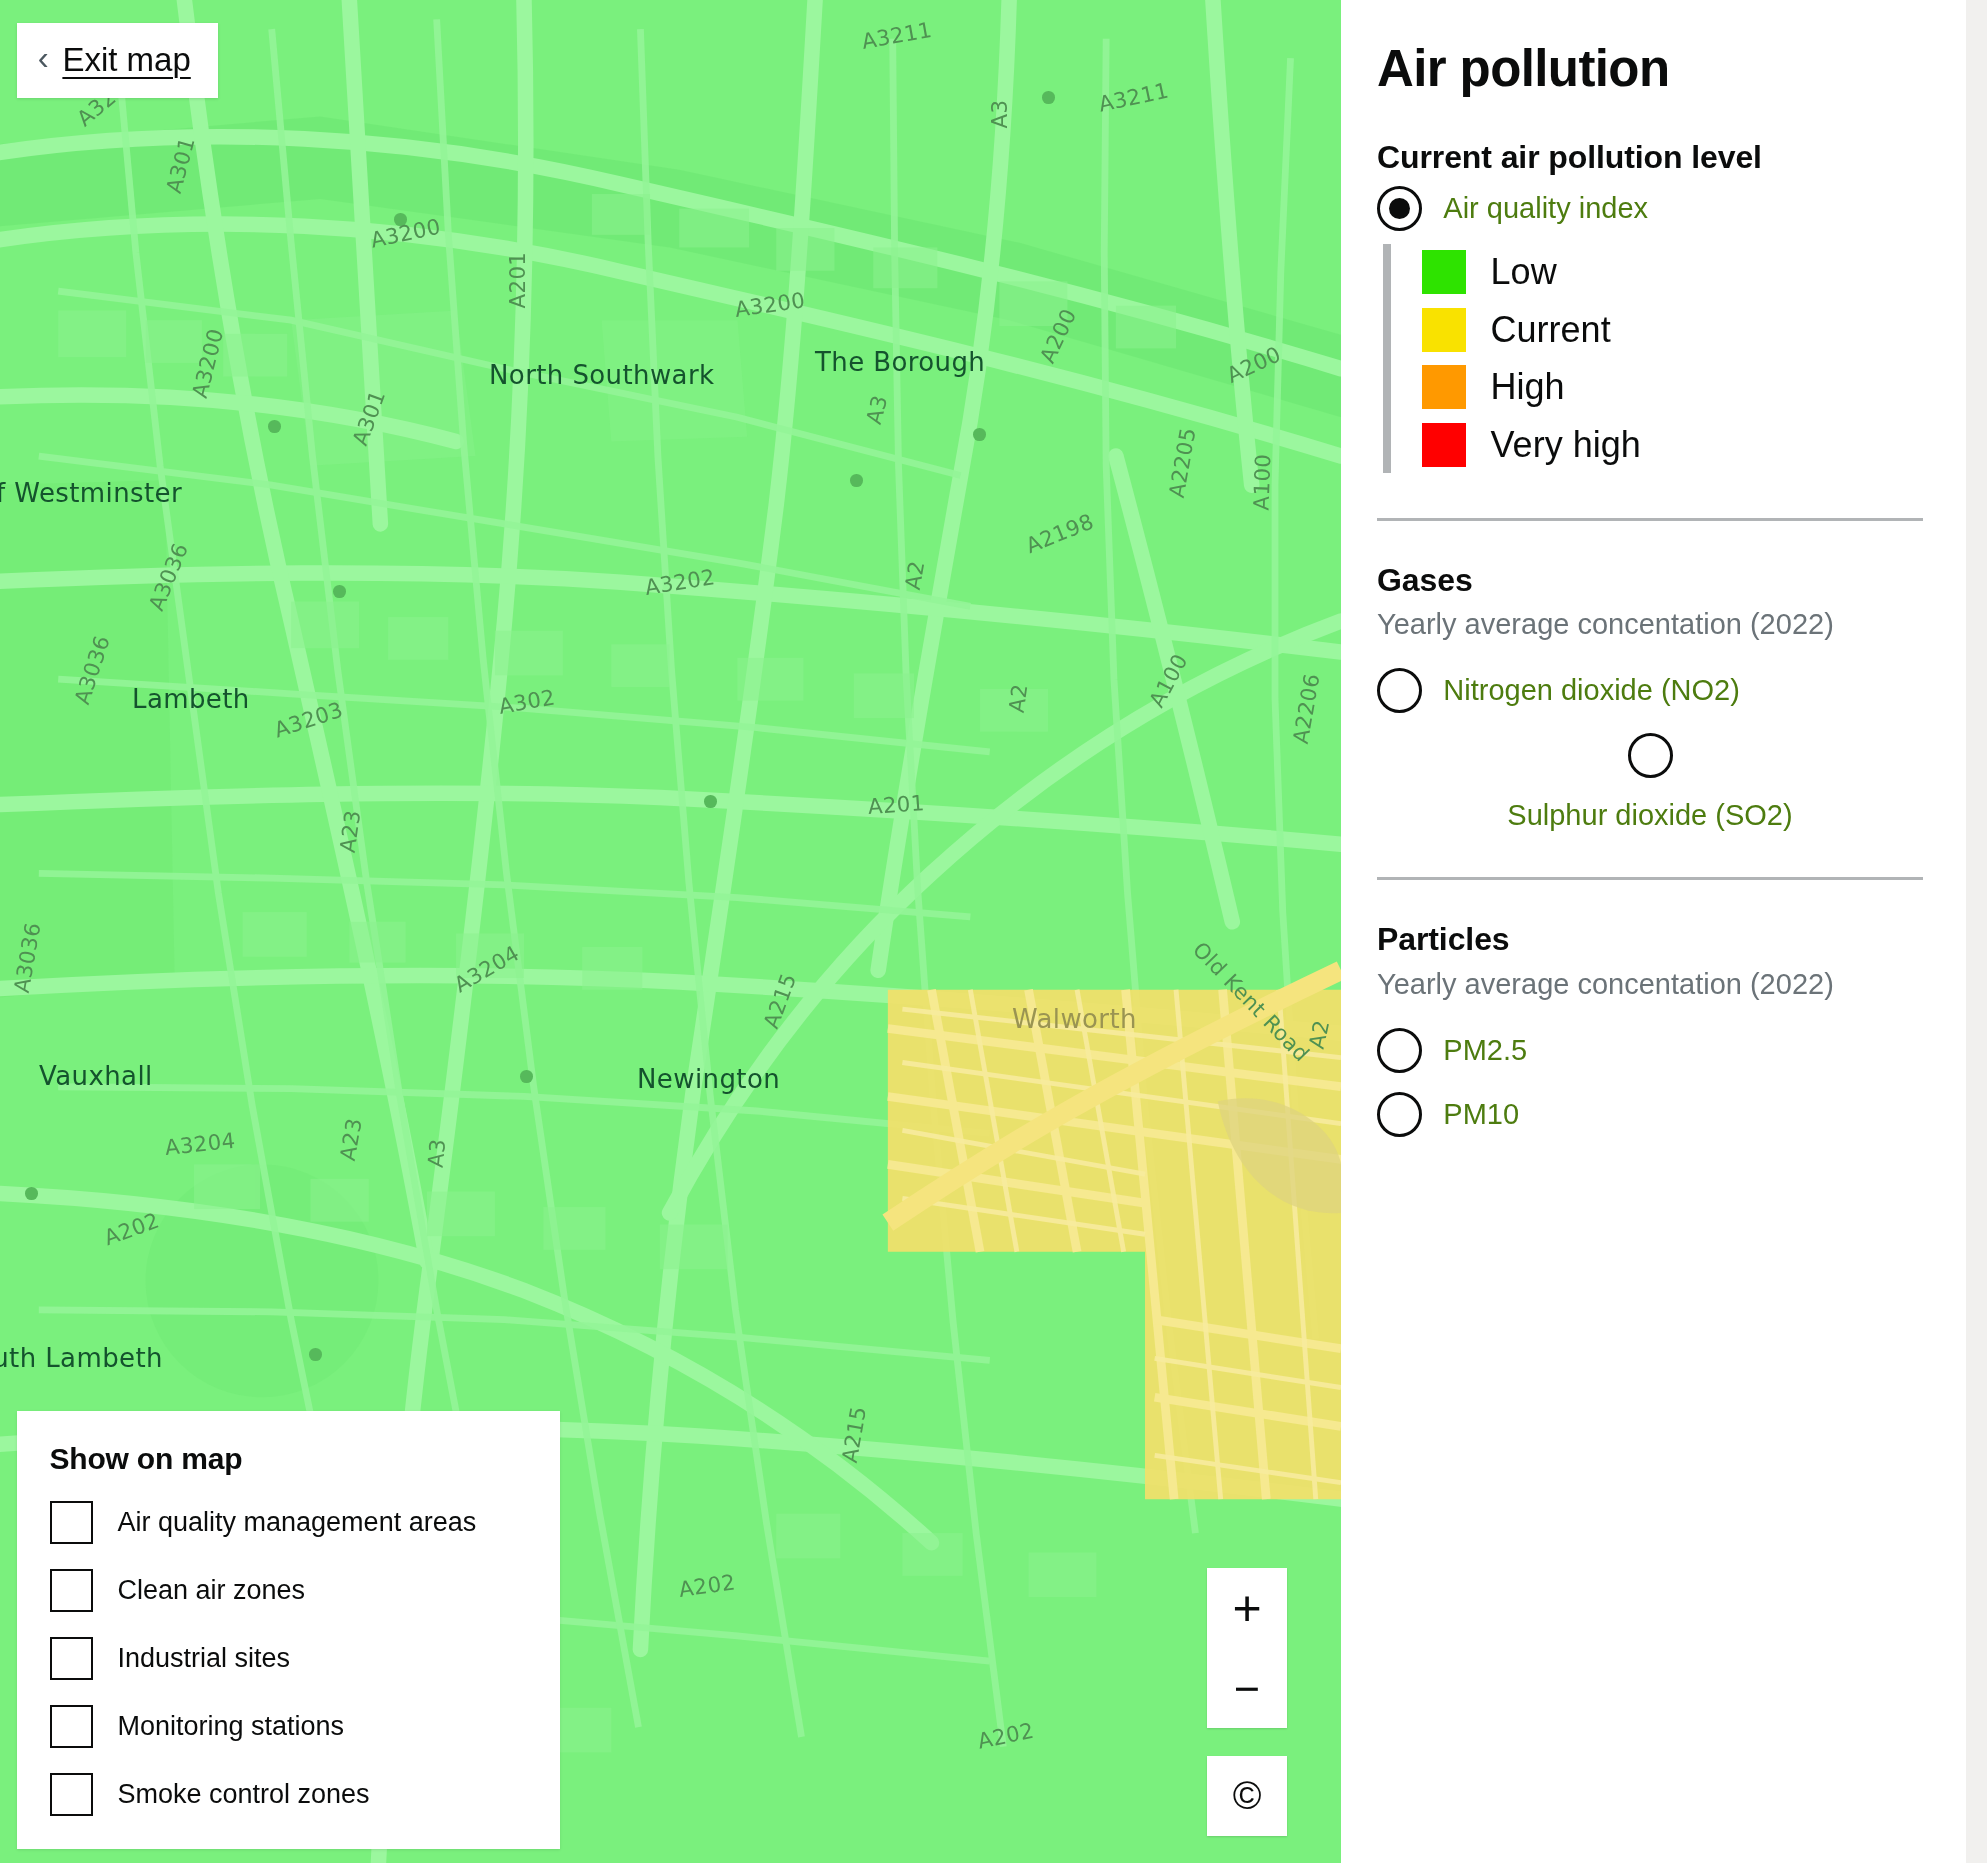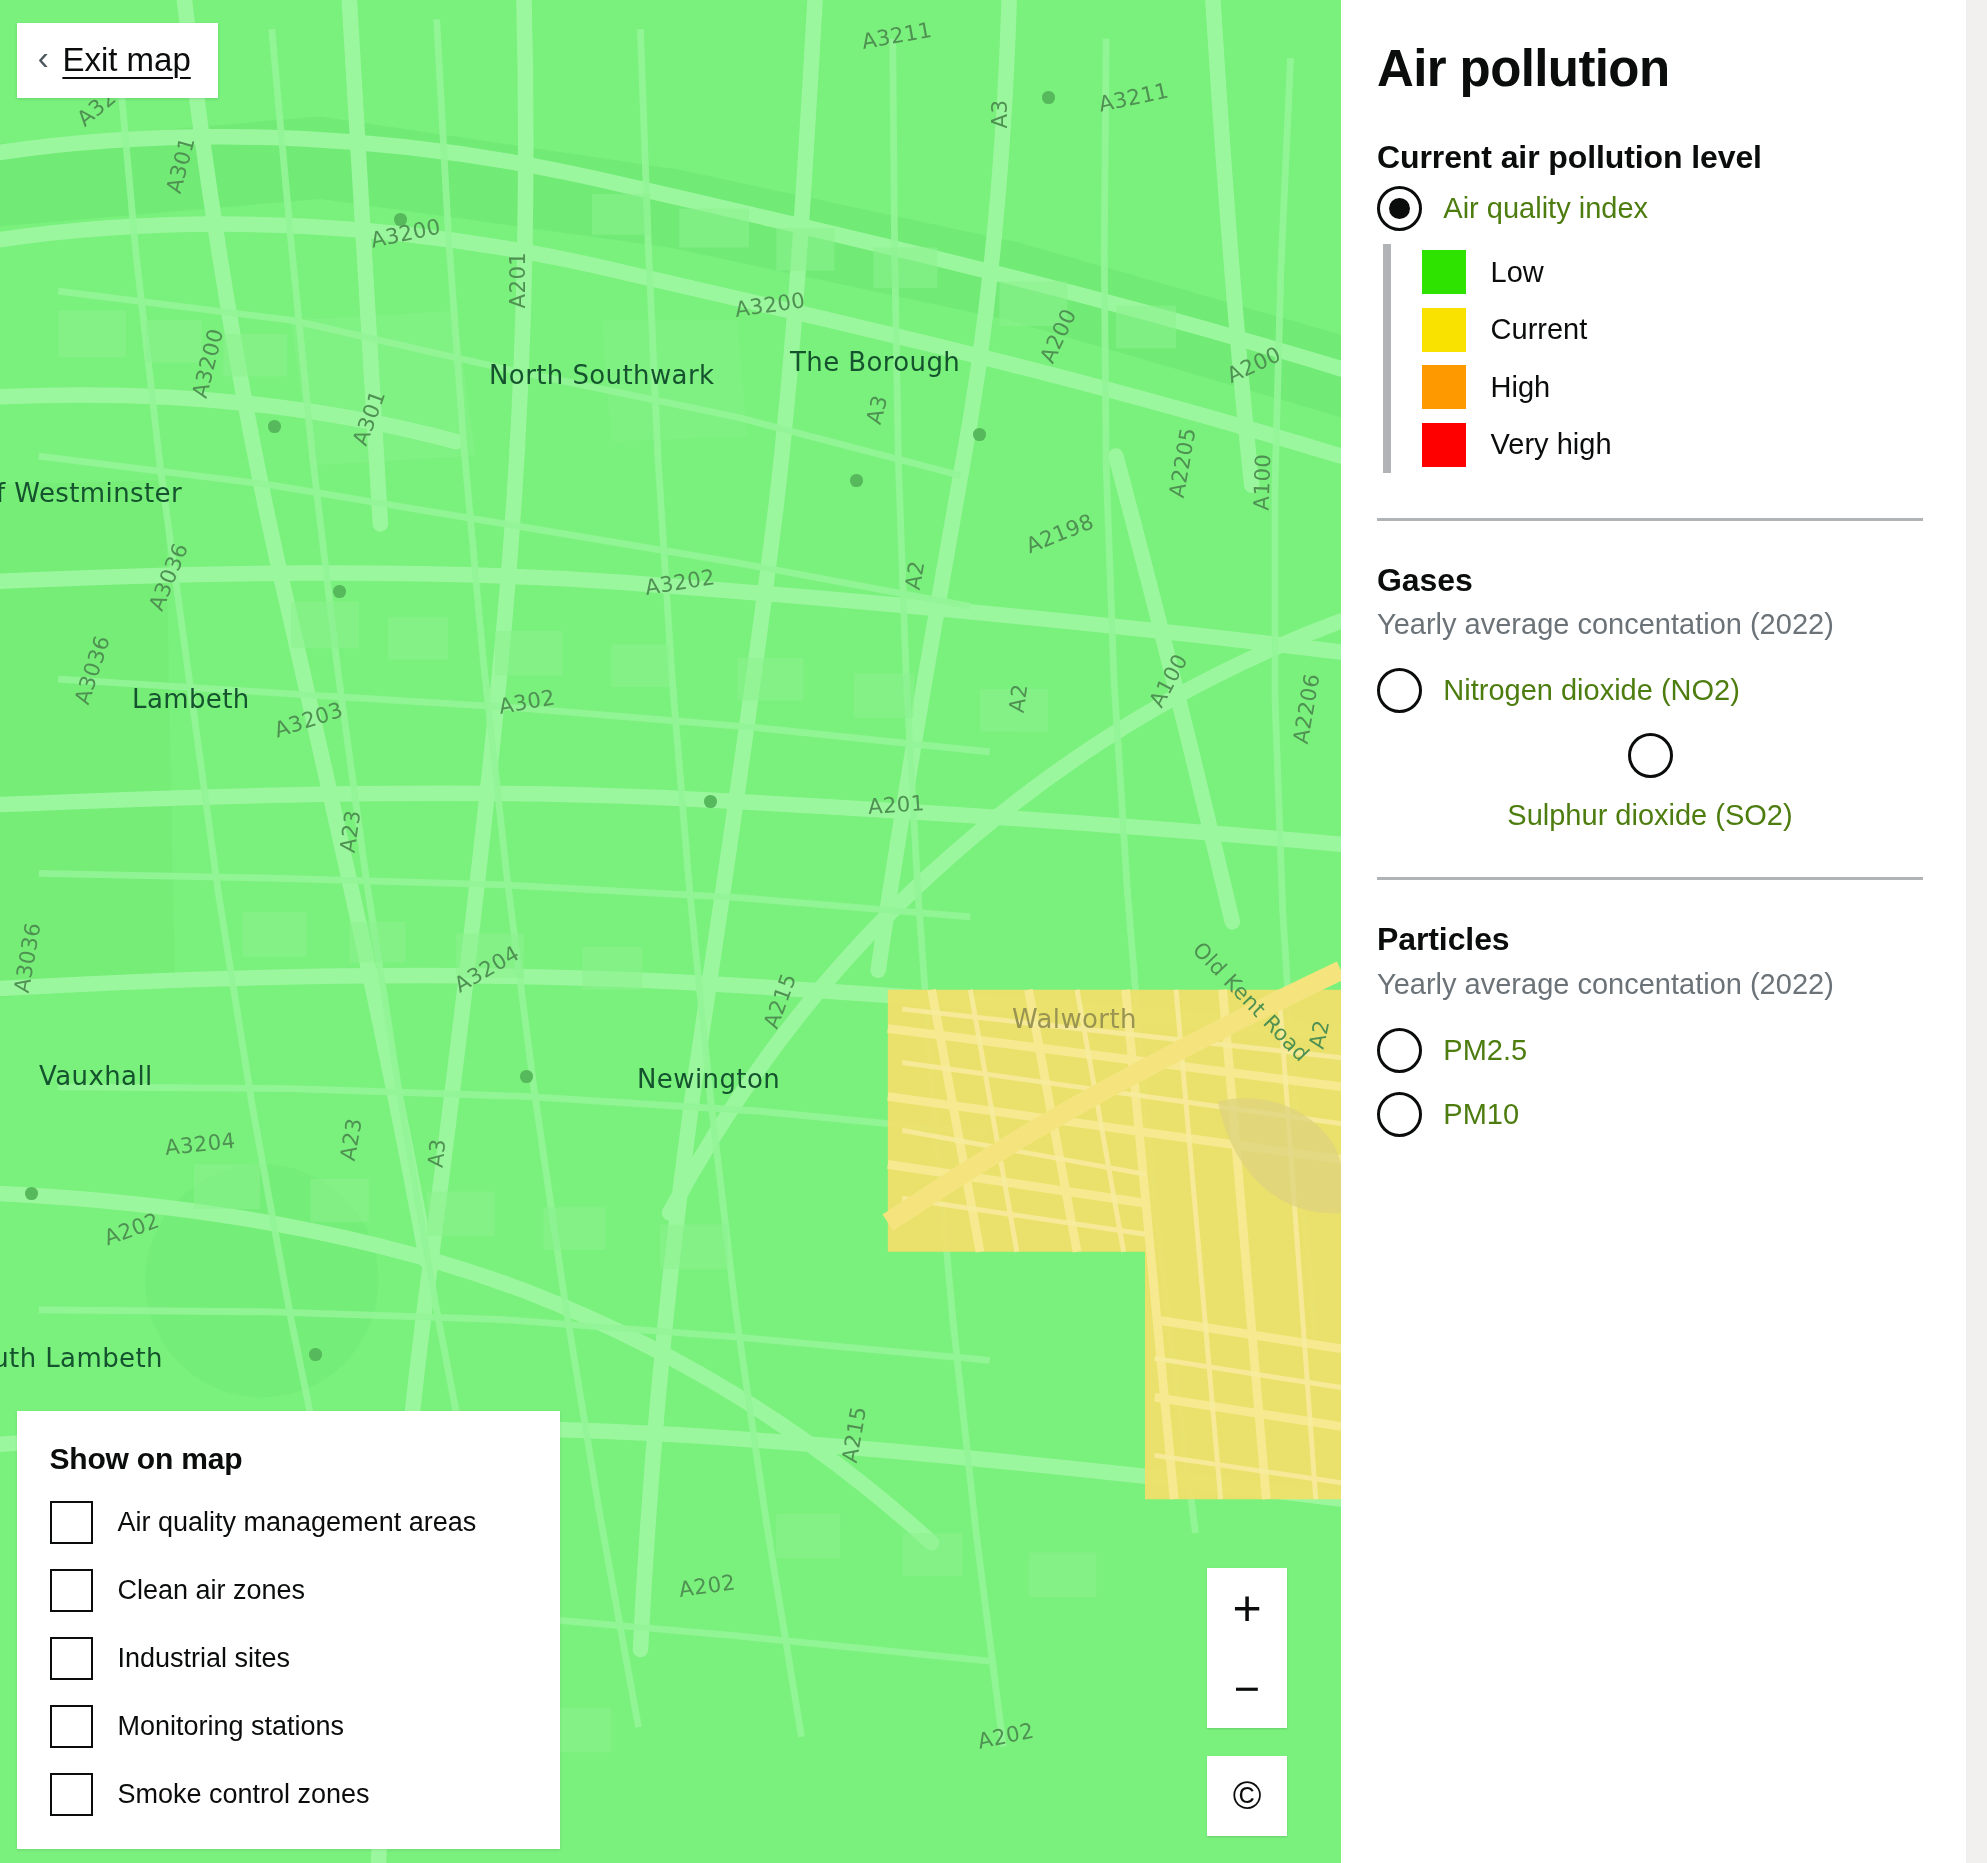--- a/index.html
+++ b/index.html
@@ -88,21 +88,21 @@
   }
   .radio .dot { width: 21.3px; height: 21.3px; border-radius: 50%; background: #0b0c0c; display: none; }
   .radio.checked .dot { display: block; }
   .radio-lab { font-size: 29px; color: #4d7c0f; }
 
   .legend { display: flex; margin: 13.6px 0 0 5.8px; }
   .legend-bar { width: 7.8px; background: #b1b4b6; flex: none; margin-right: 31px; }
   .legend-items { display: flex; flex-direction: column; gap: 13.6px; padding: 5.8px 0; }
   .legend-item { display: flex; align-items: center; gap: 25px; }
   .swatch { width: 44px; height: 44px; flex: none; }
-  .legend-lab { font-size: 29px; color: #0b0c0c; }
+  .legend-lab { font-size: 36px; color: #0b0c0c; }
 
   .divider { height: 2.9px; background: #b1b4b6; margin: 45px 0 41px 0; }
 
   
   .scroll-track {
     position: absolute; right: 0; top: 0; width: 21.3px; height: 1863px;
     background: #f1f0ee; z-index: 60;
   }
 </style>
 </head>
@@ -234,21 +234,21 @@
     <div class="poi" style="left:333px;top:585px;"></div>
     <div class="poi" style="left:850px;top:474px;"></div>
     <div class="poi" style="left:704px;top:795px;"></div>
     <div class="poi" style="left:520px;top:1070px;"></div>
     <div class="poi" style="left:973px;top:428px;"></div>
     <div class="poi" style="left:25px;top:1187px;"></div>
     <div class="poi" style="left:309px;top:1348px;"></div>
 
     <div id="map-labels">
         <div class="maplabel place" style="left: 489px; top: 360px;">North Southwark</div>
-        <div class="maplabel place" style="left: 790px; top: 347px;">The Borough</div>
+        <div class="maplabel place" style="left: 815px; top: 347px;">The Borough</div>
         <div class="maplabel place" style="left: -3.9px; top: 478px;">f Westminster</div>
         <div class="maplabel place" style="left: 132px; top: 684px;">Lambeth</div>
         <div class="maplabel place" style="left: 39px; top: 1061px;">Vauxhall</div>
         <div class="maplabel place" style="left: 637px; top: 1064px;">Newington</div>
         <div class="maplabel place onyellow" style="left: 1012px; top: 1004px;">Walworth</div>
         <div class="maplabel place" style="left: -7.8px; top: 1343px;">uth Lambeth</div>
         <div class="maplabel road" style="left: 862px; top: 29px; transform: rotate(-10deg); transform-origin: left center;">A3211</div>
         <div class="maplabel road" style="left: 1099px; top: 92px; transform: rotate(-12deg); transform-origin: left center;">A3211</div>
         <div class="maplabel road" style="left: 999px; top: 116px; transform: rotate(-90deg); transform-origin: left center;">A3</div>
         <div class="maplabel road" style="left: 80px; top: 109px; transform: rotate(-40deg); transform-origin: left center;">A3211</div>

